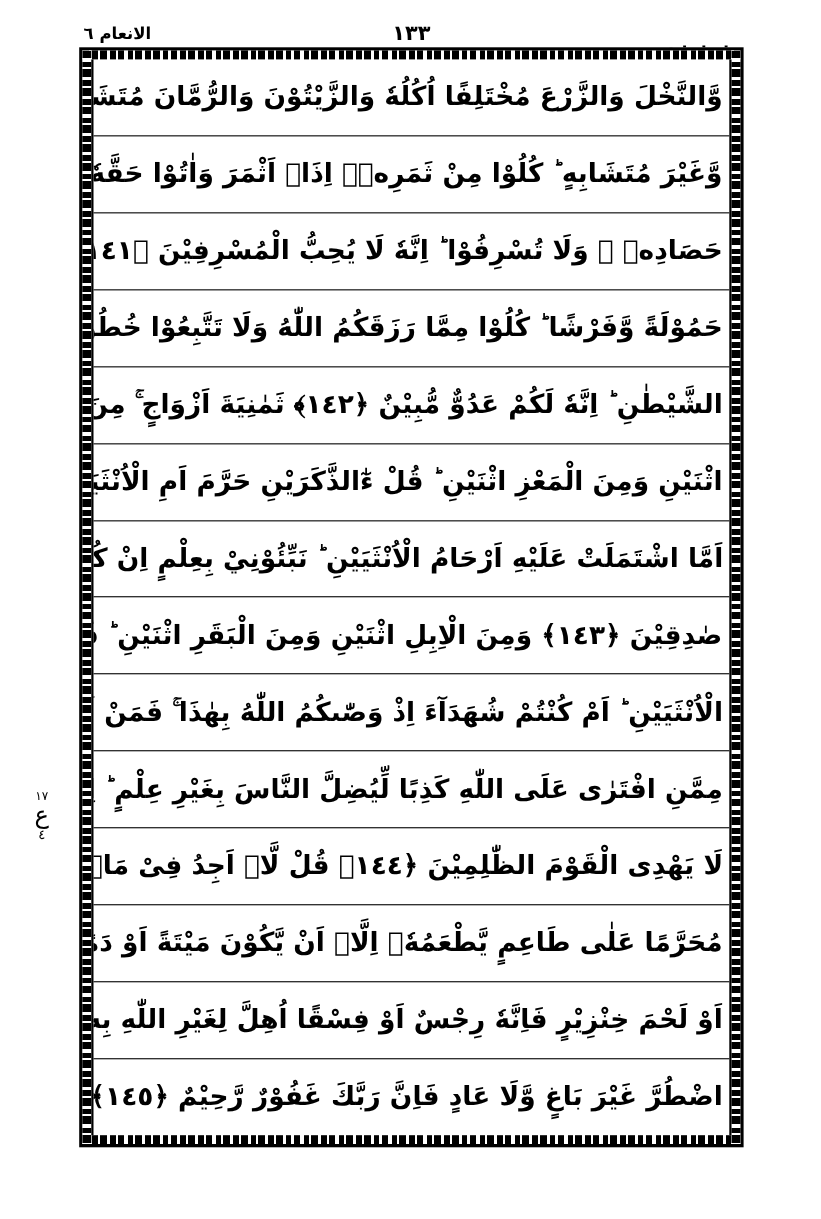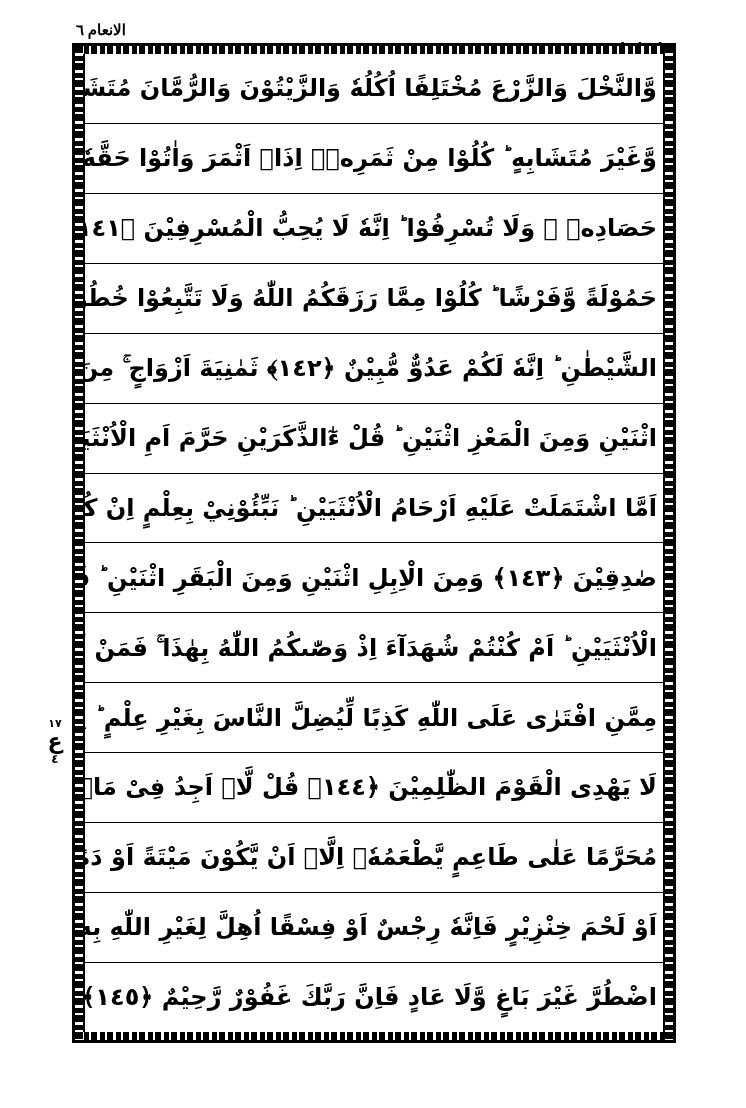--- a/index.html
+++ b/index.html
@@ -1,21 +1,21 @@
 <!DOCTYPE html>
 <html><head>
 <meta charset="utf-8">
 <style>
   html, body { margin:0; padding:0; background:#ffffff; }
   body { width:746px; height:1108px; position:relative; overflow:hidden;
          font-family:"DejaVu Sans", sans-serif; color:#000; }
 
   .header { position:absolute; top:20px; left:72px; width:604px; height:24px; }
   .hdr { position:absolute; top:0; font-size:15px; font-weight:bold; line-height:20px; direction:rtl; }
-  .hdr-left  { left:4px;font-family:Liberation Serif, serif; }
+  .hdr-left  { left:4px; }
   .hdr-center{ left:0; right:0; text-align:center; font-size:19px; letter-spacing:1px; }
   .hdr-right { right:4px;margin-top:18px; }
 
   .frame { position:absolute; left:72px; top:43px; width:604px; height:1000px;
            border:3px solid #000; box-sizing:border-box; background:#fff; }
   .orn-top, .orn-bottom { position:absolute; left:0; right:0; height:8px;
            background:repeating-linear-gradient(90deg,#000 0 6px,#fff 6px 9px,#000 9px 14px,#fff 14px 16px); }
   .orn-top { top:0; }
   .orn-bottom { bottom:0; }
   .orn-left, .orn-right { position:absolute; top:0; bottom:0; width:8px;
@@ -26,34 +26,35 @@
   .lines { position:absolute; left:8px; right:8px; top:8px; bottom:8px;
            border-left:2px solid #000; border-right:2px solid #000;
            display:flex; flex-direction:column; }
   .line { flex:1; border-bottom:1.5px solid #000; display:flex; align-items:center;
           justify-content:center; direction:rtl; overflow:hidden; padding:0 6px; }
   .line:last-child { border-bottom:none; }
   .line-text { font-family:"DejaVu Sans", sans-serif; font-weight:bold; font-size:24px;
                white-space:nowrap; text-align:justify; text-align-last:justify; width:100%;
                line-height:1.6; }
 
-  .margin-mark { position:absolute; left:44px; top:718px; width:22px; text-align:center;
-                 font-weight:bold; line-height:1.05; }
+  .margin-mark { position:absolute; left:27px; top:718px; width:22px; text-align:center;
+                 font-weight:normal; line-height:1.05; }
   .mm-num { font-size:11px; display:block; }
   .mm-ain { font-size:22px; display:block; }
   .mm-count { font-size:12px; display:block; }
 
   .footer { position:absolute; top:1107px; left:0; right:0; text-align:center;
             font-size:14px; font-weight:bold; direction:rtl; }
 </style>
 </head>
 <body>
 
 <div class="header">
   <span class="hdr hdr-left">الانعام ٦</span>
+  <span class="hdr hdr-center">١٣٣</span>
   <span class="hdr hdr-right">ولو اننا ٨</span>
 </div>
 
 <div class="margin-mark">
   <span class="mm-num">١٧</span>
   <span class="mm-ain">ع</span>
   <span class="mm-count">٤</span>
 </div>
 
 <div class="frame">

